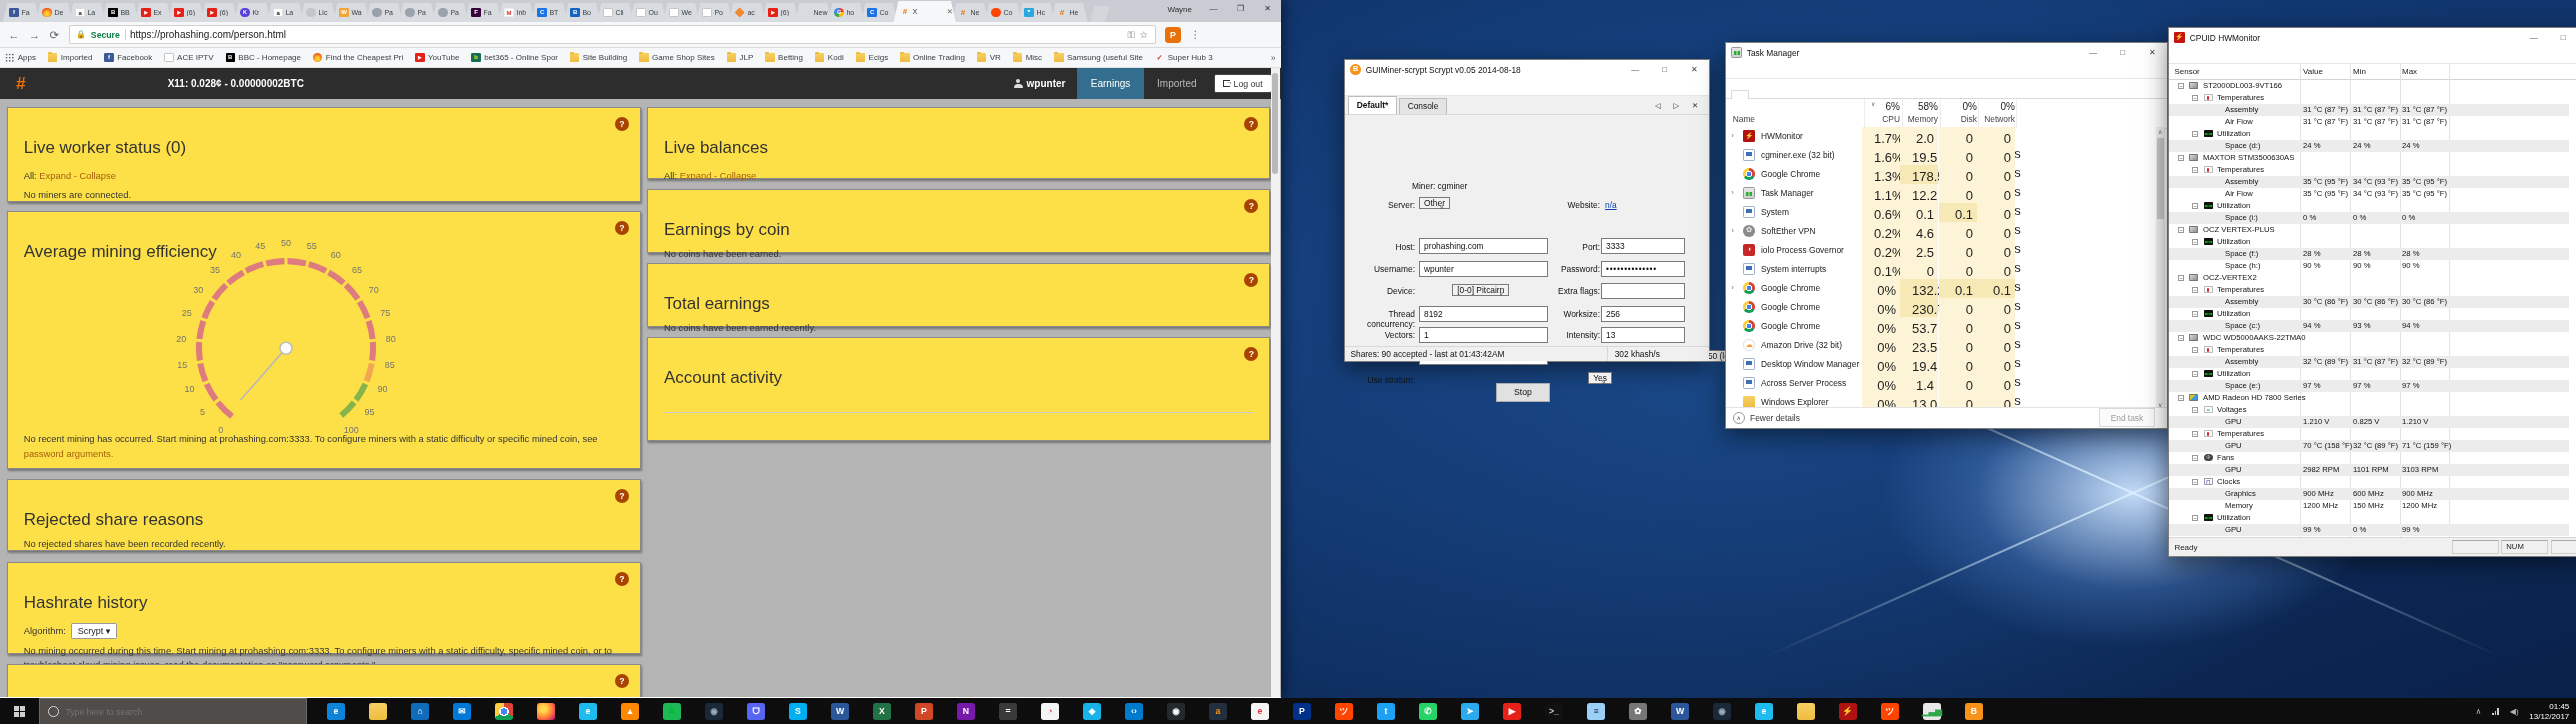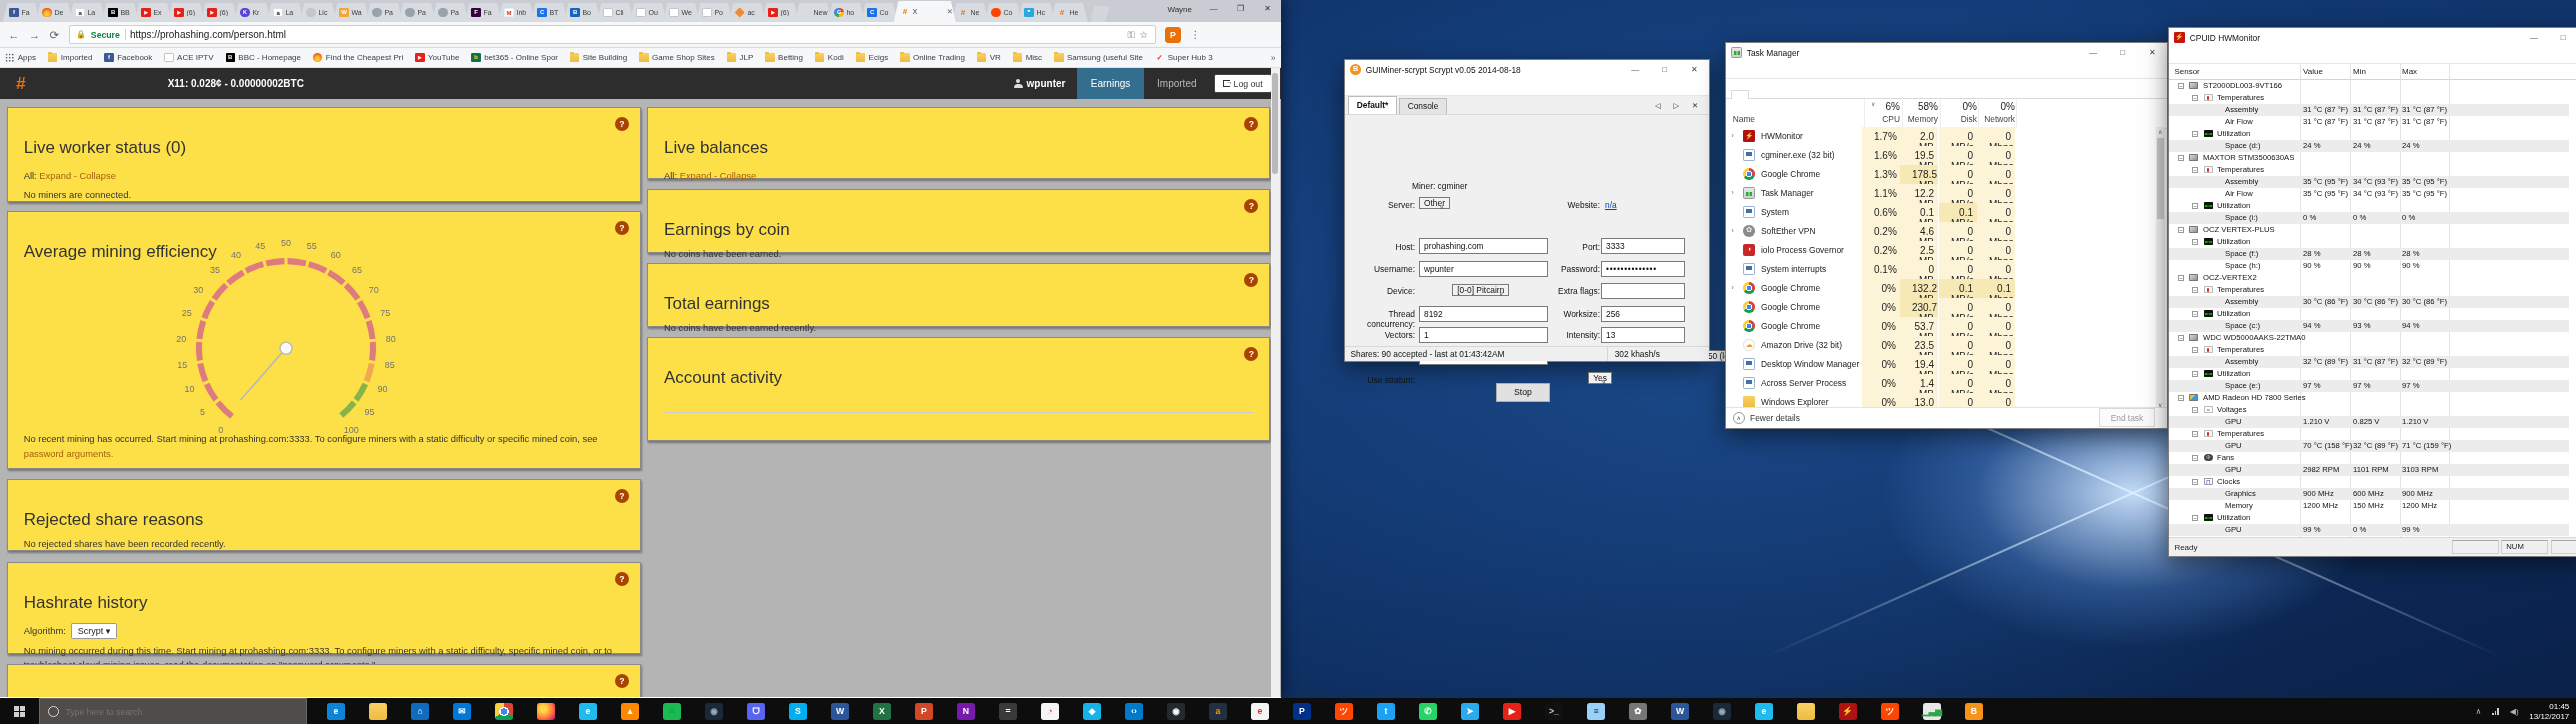--- a/index.html
+++ b/index.html
@@ -138,21 +138,21 @@
   .tmhead .hname{position:absolute;left:6.7px;bottom:3.4px;font-size:8.4px;color:#444}
   .tmhead .sort{position:absolute;left:145px;top:1.3px;font-size:6px;color:#666}
   .pct{position:absolute;top:2px;font-size:10px;color:#222;text-align:right;width:38px}
   .plabel{position:absolute;bottom:3.4px;font-size:8.4px;color:#444;text-align:right;width:38px}
   .tmlist{position:absolute;left:0;top:84px;width:433px;height:282px;overflow:hidden;background:#fff}
   .colline{position:absolute;top:54px;width:0.7px;height:311px;background:#ededed}
   .tmrow{position:relative;height:19px}
   .tmchev{position:absolute;left:5.4px;top:4.7px;font-size:6.7px;color:#666}
   .tmappic{position:absolute;left:17.4px;top:3.4px;width:11.4px;height:11.4px;border-radius:1.3px}
   .tmname{position:absolute;left:35px;top:4px;font-size:8.4px;color:#222;white-space:nowrap}
-  .cell{position:absolute;top:0;height:100%;width:38px;background:#fdf4d7;font-size:10px;color:#222;text-align:right;padding:4px 4px 0 12px}
+  .cell{position:absolute;top:0;height:100%;width:38px;background:#fdf4d7;font-size:13px;color:#222;text-align:right;padding:4px 4px 0 12px}
   .cell.cpu{left:136px}.cell.mem{left:174px}.cell.disk{left:213px}.cell.net{left:251px}
   .dm .cell.mem{background:#f7e9b6}.dd .cell.disk{background:#f7e9b6}.dn .cell.net{background:#f7e9b6}
   .ic-win{background:#fff;border:0.7px solid #9ab0d0}
   .ic-win::after{content:"";display:block;margin:2px 1.3px 0 1.3px;height:3.4px;background:#3f6fb5}
   .ic-chrome{background:radial-gradient(circle at 50% 50%, #4285f4 0 27%, #fff 27% 38%, transparent 38%),conic-gradient(#db4437 0 33%,#0f9d58 33% 66%,#ffcd40 66%);border-radius:50%}
   .ic-hwm{background:#b01212}.ic-hwm::after{content:"⚡";color:#fff;font-size:6.7px;display:block;text-align:center;line-height:11.4px}
   .ic-gear{background:#8b8b8b;border-radius:50%}.ic-gear::after{content:"✿";color:#e8e8e8;font-size:7.4px;display:block;text-align:center;line-height:10.7px}
   .ic-iolo{background:#c62828;border-radius:2px}.ic-iolo::after{content:"◑";color:#fff;font-size:6.7px;display:block;text-align:center;line-height:10.7px}
   .ic-cloud{background:#fff;border:0.7px solid #ddd;border-radius:50%}.ic-cloud::after{content:"☁";color:#f29d38;font-size:7.4px;display:block;text-align:center;line-height:10px}
   .ic-fold{background:linear-gradient(#f7d064,#eebc3f);border-radius:1.3px}

